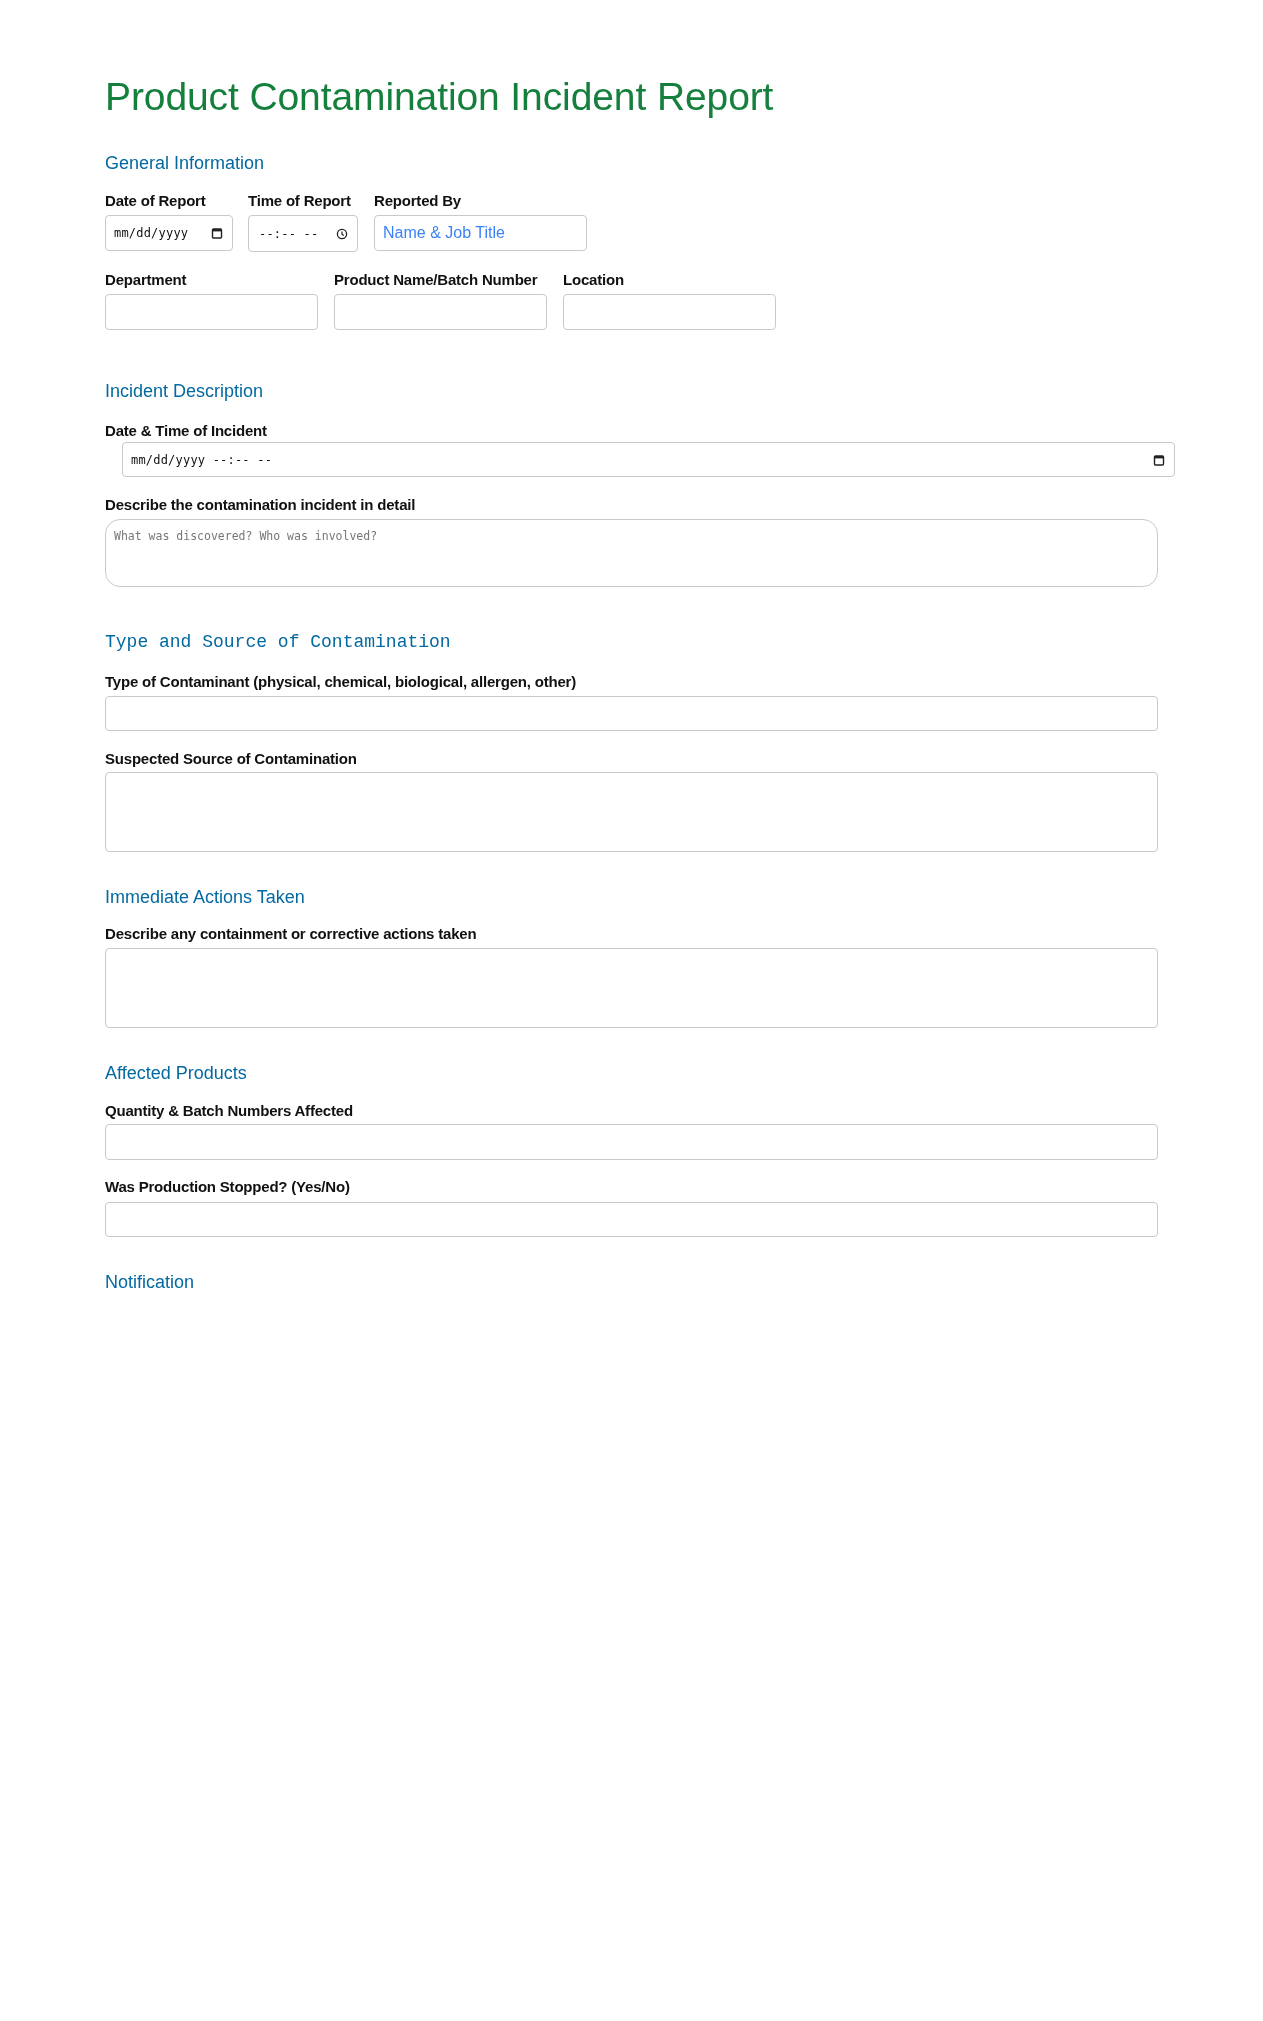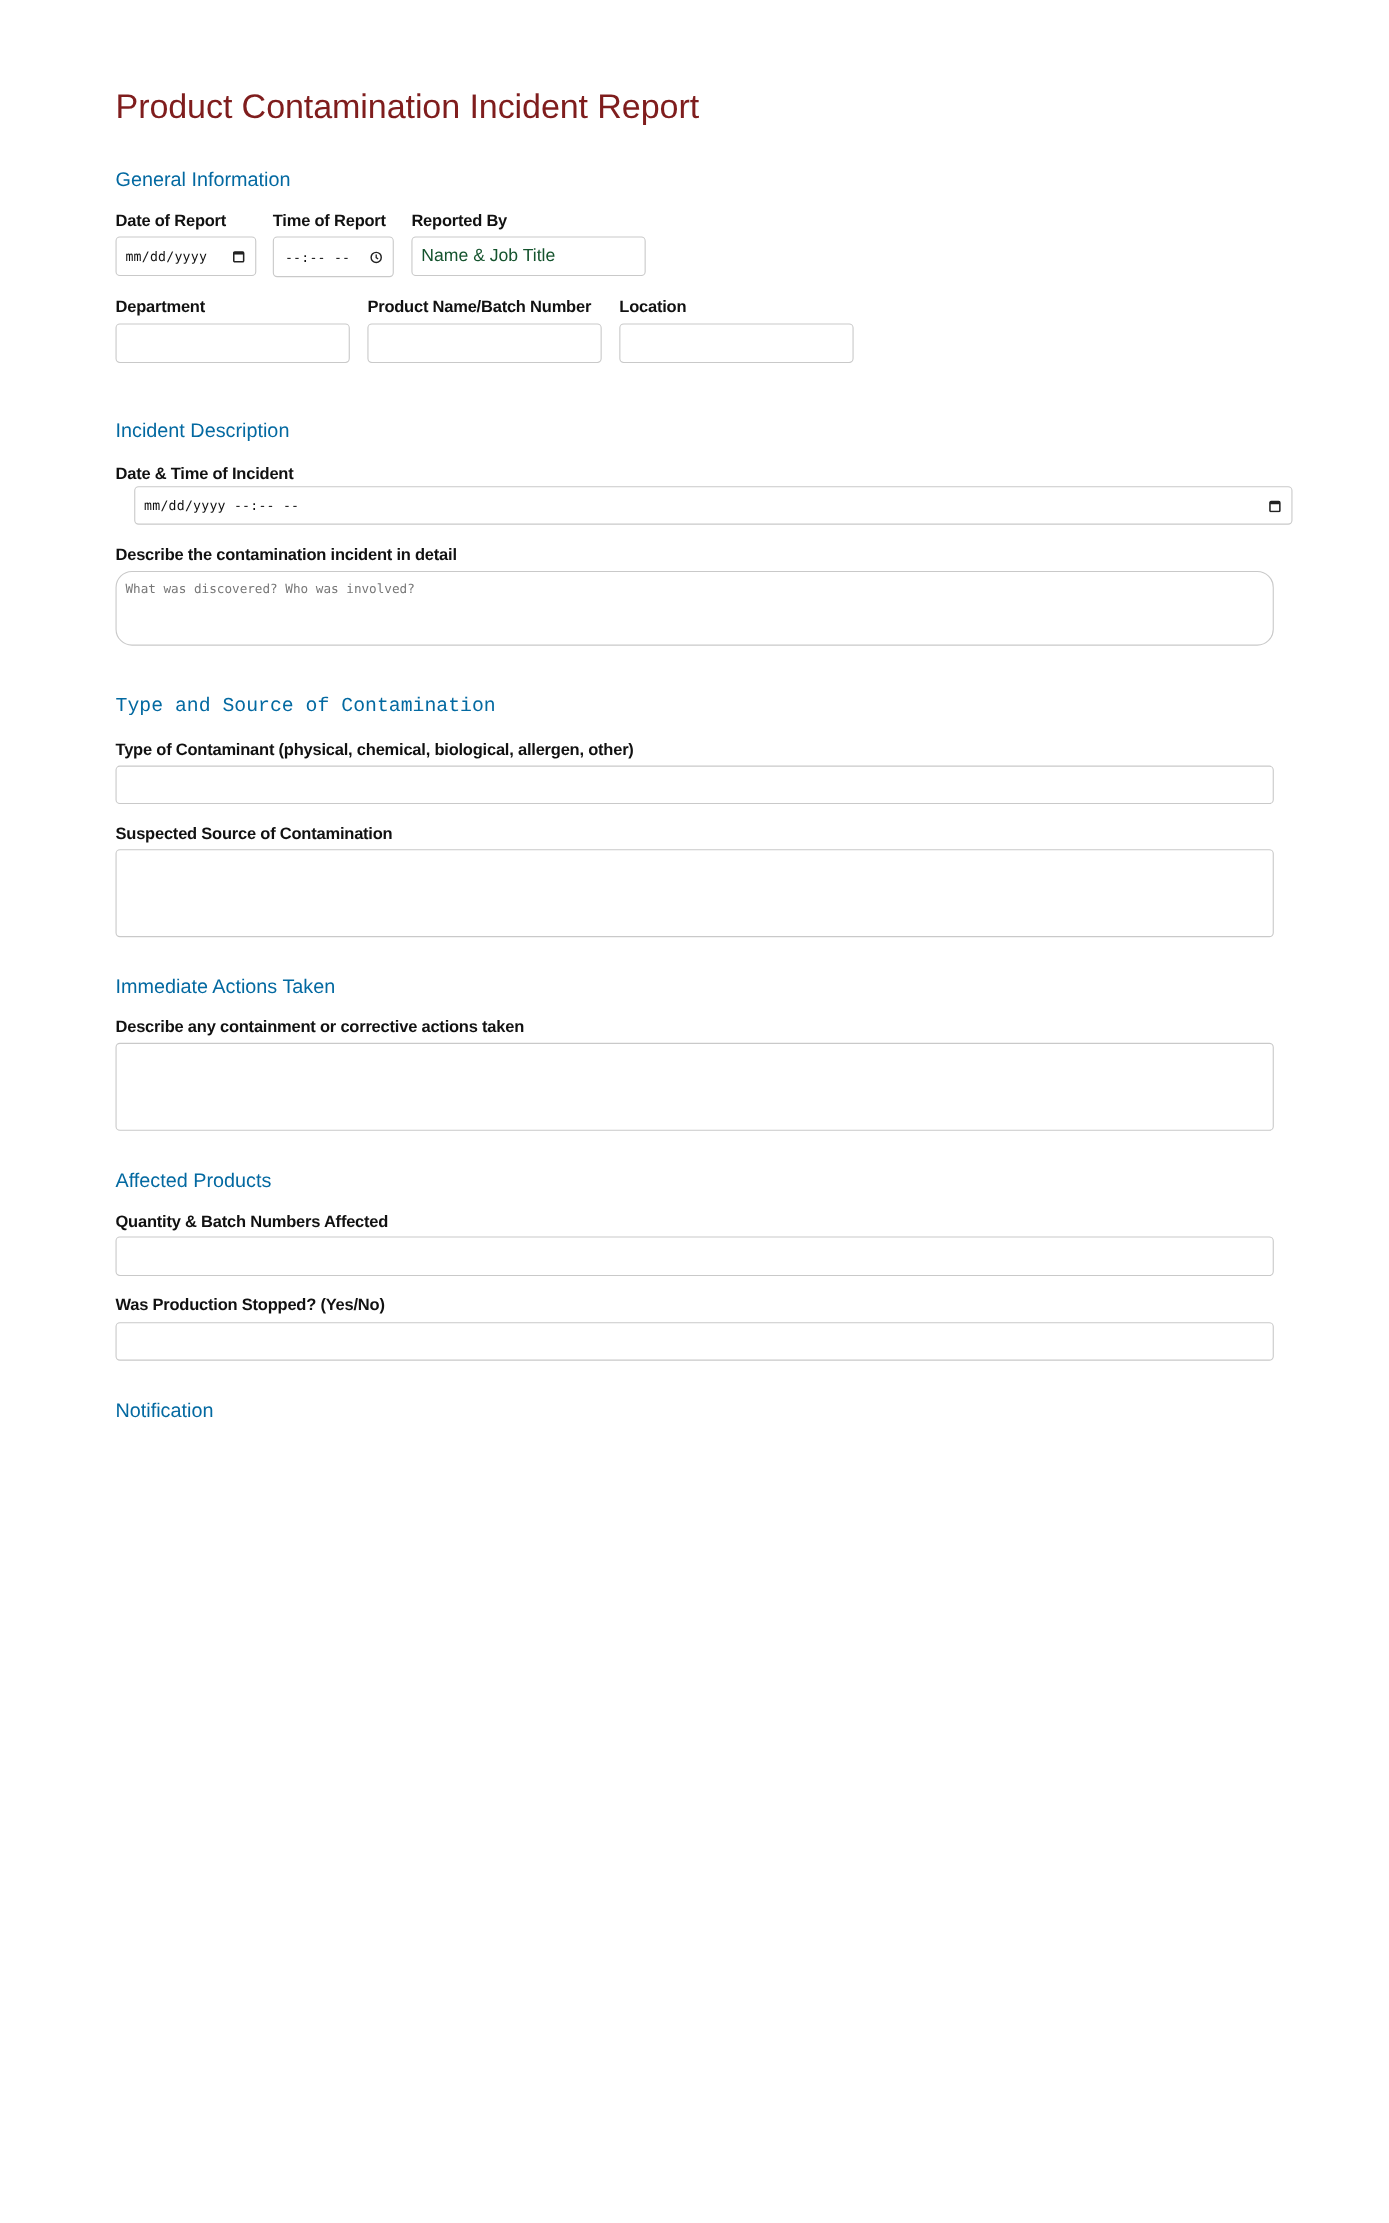--- a/index.html
+++ b/index.html
@@ -12,24 +12,24 @@
     height: 2021px;
     position: relative;
     font-family: "Liberation Sans", "DejaVu Sans", sans-serif;
     color: #111;
     overflow: hidden;
   }
   .abs { position: absolute; }
   .title {
     left: 105px;
     top: 78px;
-    font-size: 31px;
+    font-size: 39px;
     line-height: 38px;
     font-weight: 400;
-    color: #7f1d1d;
+    color: #15803d;
     letter-spacing: -0.1px;
     white-space: nowrap;
     margin: 0;
   }
   .section-heading {
     font-size: 18px;
     line-height: 22px;
     font-weight: 400;
     color: #0369a1;
     white-space: nowrap;
@@ -60,21 +60,21 @@
   .input .mono {
     font-family: "DejaVu Sans Mono", "Liberation Mono", monospace;
     font-size: 12px;
     color: #111;
     white-space: nowrap;
     letter-spacing: 0.2px;
   }
   .input .placeholder {
     font-family: "Liberation Sans", sans-serif;
     font-size: 16px;
-    color: #14532d;
+    color: #3b82f6;
     white-space: nowrap;
   }
   .textarea {
     box-sizing: border-box;
     border: 1px solid #c9c9c9;
     border-radius: 4px;
     background: #fff;
     height: 80px;
     padding: 6px 8px;
   }

